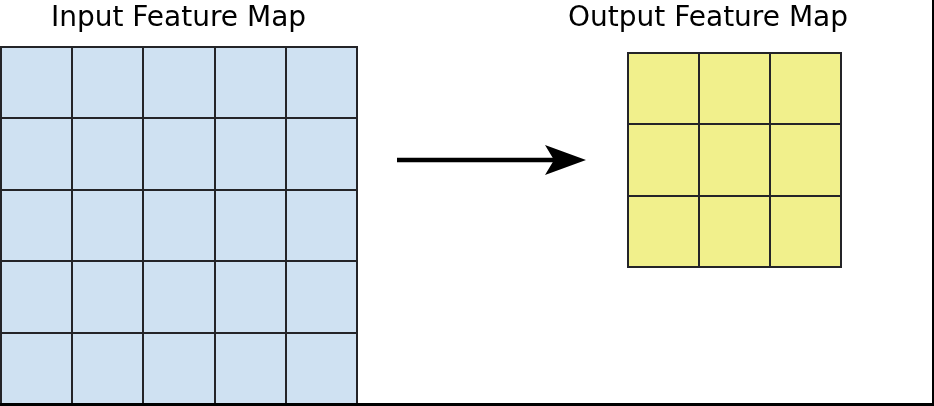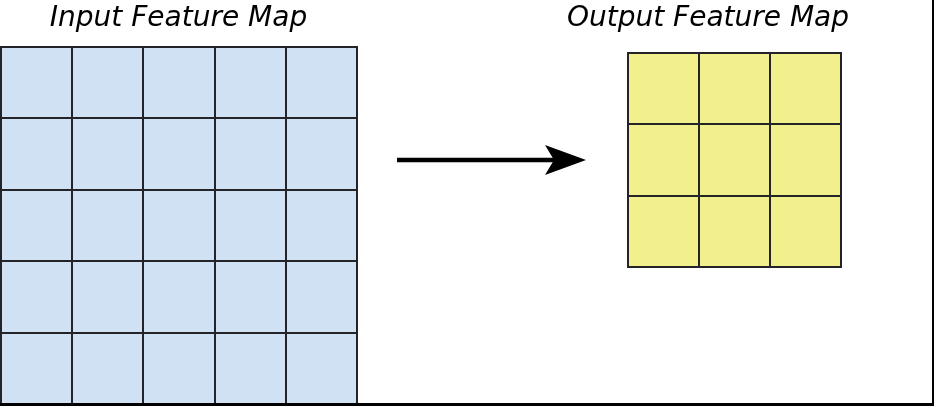--- a/index.html
+++ b/index.html
@@ -16,21 +16,20 @@
     overflow: hidden;
   }
   .map-title {
     position: absolute;
     top: 1px;
     font-size: 28px;
     line-height: 1.15;
     color: #000000;
     text-align: center;
     white-space: nowrap;
-    font-style: italic;
   }
   .input-title  { left: 0;     width: 357px; }
   .output-title { left: 536px; width: 344px; }
 
   .feature-grid {
     position: absolute;
     display: grid;
     padding: 2px;          
     gap: 2px;              
     box-sizing: border-box;

